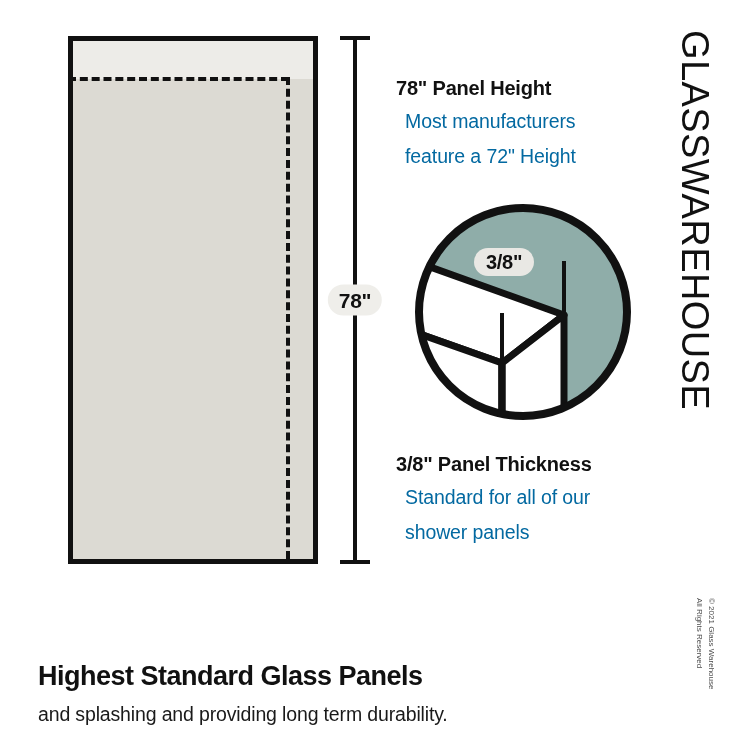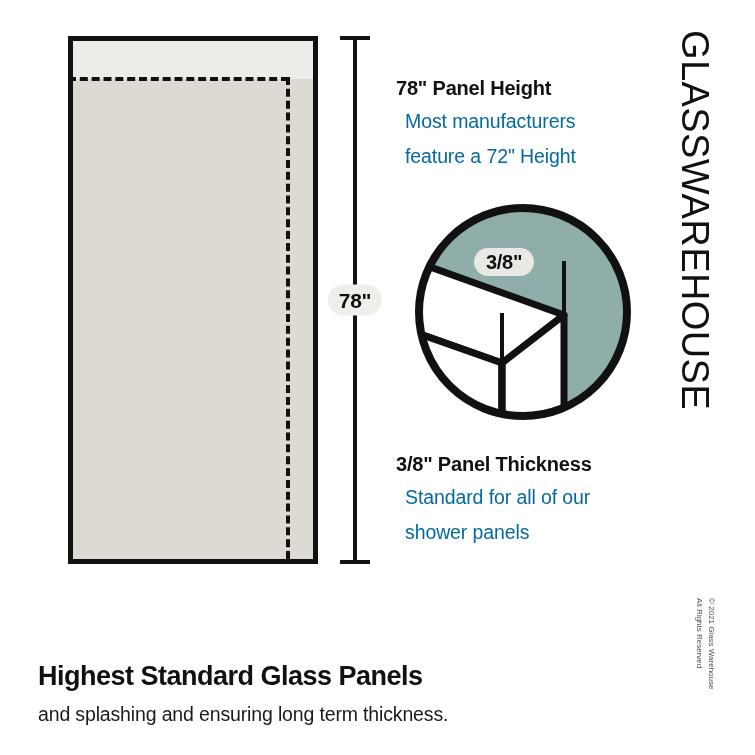--- a/index.html
+++ b/index.html
@@ -279,16 +279,16 @@
 
   <div class="copyright">
     <div class="copyright-inner">
       <div>© 2021 Glass Warehouse</div>
       <div>All Rights Reserved</div>
     </div>
   </div>
 
   <div class="bottom-block">
     <h1 class="bottom-heading">Highest Standard Glass Panels</h1>
-    <p class="bottom-paragraph">and splashing and ensuring long term thickness.</p>
+    <p class="bottom-paragraph">and splashing and providing long term durability.</p>
   </div>
 
 </div>
 
 </body></html>

